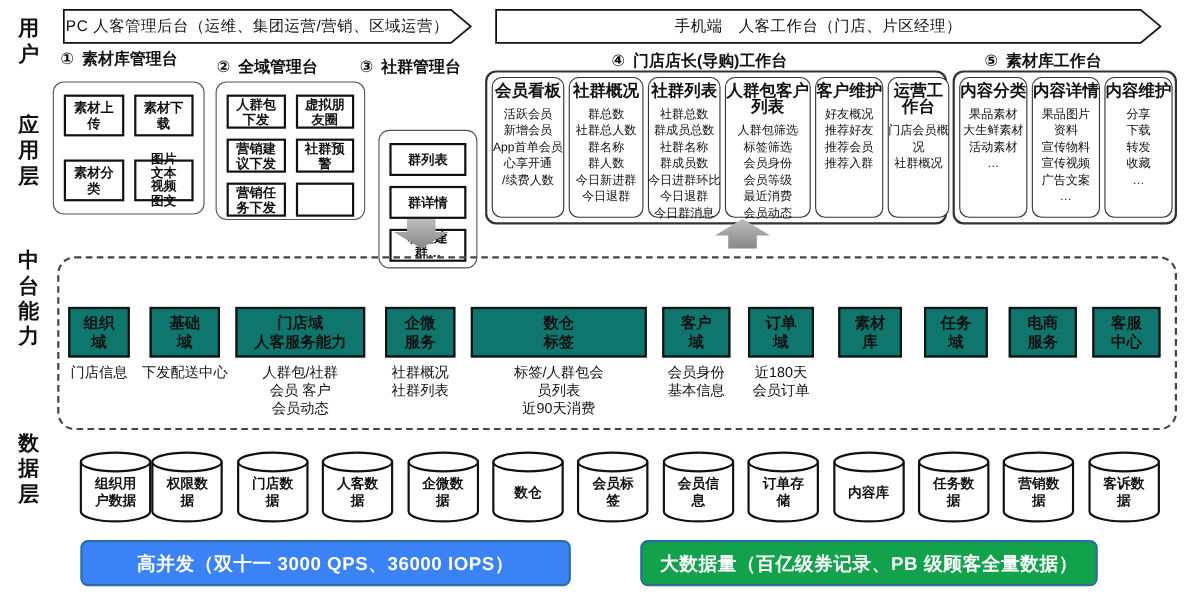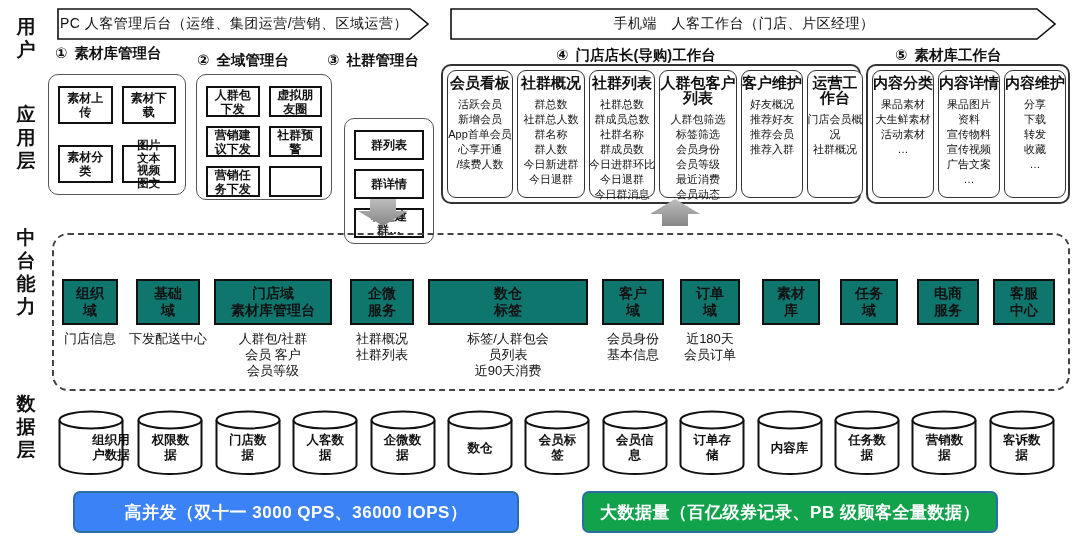--- a/index.html
+++ b/index.html
@@ -220,24 +220,24 @@
 
   <div class="mdash"></div>
   <div id="middle-layer">
       <div class="mbox" style="left: 62px; top: 279px; width: 56px; height: 46px;">组织
 域</div>
       <div class="msub" style="left: 90px; top: 331px;">门店信息</div>
       <div class="mbox" style="left: 136px; top: 279px; width: 64px; height: 46px;">基础
 域</div>
       <div class="msub" style="left: 168px; top: 331px;">下发配送中心</div>
       <div class="mbox" style="left: 214px; top: 279px; width: 118px; height: 46px;">门店域
-素材库管理台</div>
+人客服务能力</div>
       <div class="msub" style="left: 273px; top: 331px;">人群包/社群
 会员 客户
-会员等级</div>
+会员动态</div>
       <div class="mbox" style="left: 350px; top: 279px; width: 64px; height: 46px;">企微
 服务</div>
       <div class="msub" style="left: 382px; top: 331px;">社群概况
 社群列表</div>
       <div class="mbox" style="left: 428px; top: 279px; width: 160px; height: 46px;">数仓
 标签</div>
       <div class="msub" style="left: 508px; top: 331px;">标签/人群包会
 员列表
 近90天消费</div>
       <div class="mbox" style="left: 602px; top: 279px; width: 62px; height: 46px;">客户
@@ -251,21 +251,21 @@
       <div class="mbox" style="left: 762px; top: 279px; width: 58px; height: 46px;">素材
 库</div>
       <div class="mbox" style="left: 840px; top: 279px; width: 58px; height: 46px;">任务
 域</div>
       <div class="mbox" style="left: 917px; top: 279px; width: 62px; height: 46px;">电商
 服务</div>
       <div class="mbox" style="left: 993px; top: 279px; width: 62px; height: 46px;">客服
 中心</div>
     </div>
   <div id="data-layer">
-      <div class="cyl" style="left: 58px; top: 410px; padding-left: 40px;">
+      <div class="cyl" style="left: 72px; top: 410px;">
         <svg width="66" height="68" viewBox="0 0 66 68">
           <path d="M1.5,10 L1.5,55 A31.5,9 0 0 0 64.5,55 L64.5,10" fill="#fff" stroke="#111" stroke-width="2"></path>
           <ellipse cx="33" cy="10" rx="31.5" ry="8.5" fill="#fff" stroke="#111" stroke-width="2"></ellipse>
         </svg>
         <div class="txt">组织用
 户数据</div>
       </div>
       <div class="cyl" style="left: 137.4px; top: 410px;">
         <svg width="66" height="68" viewBox="0 0 66 68">
           <path d="M1.5,10 L1.5,55 A31.5,9 0 0 0 64.5,55 L64.5,10" fill="#fff" stroke="#111" stroke-width="2"></path>

